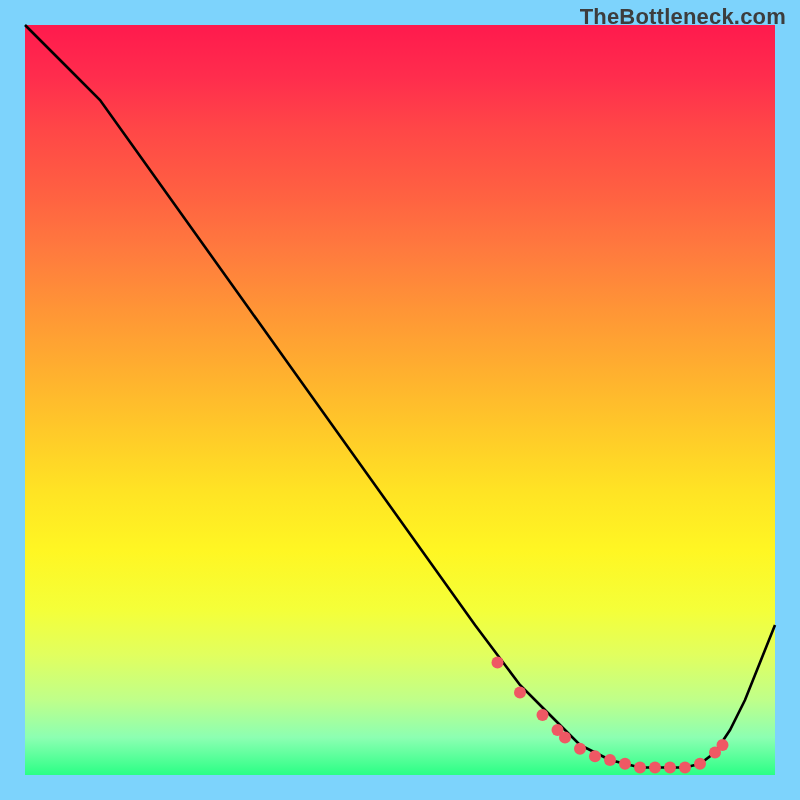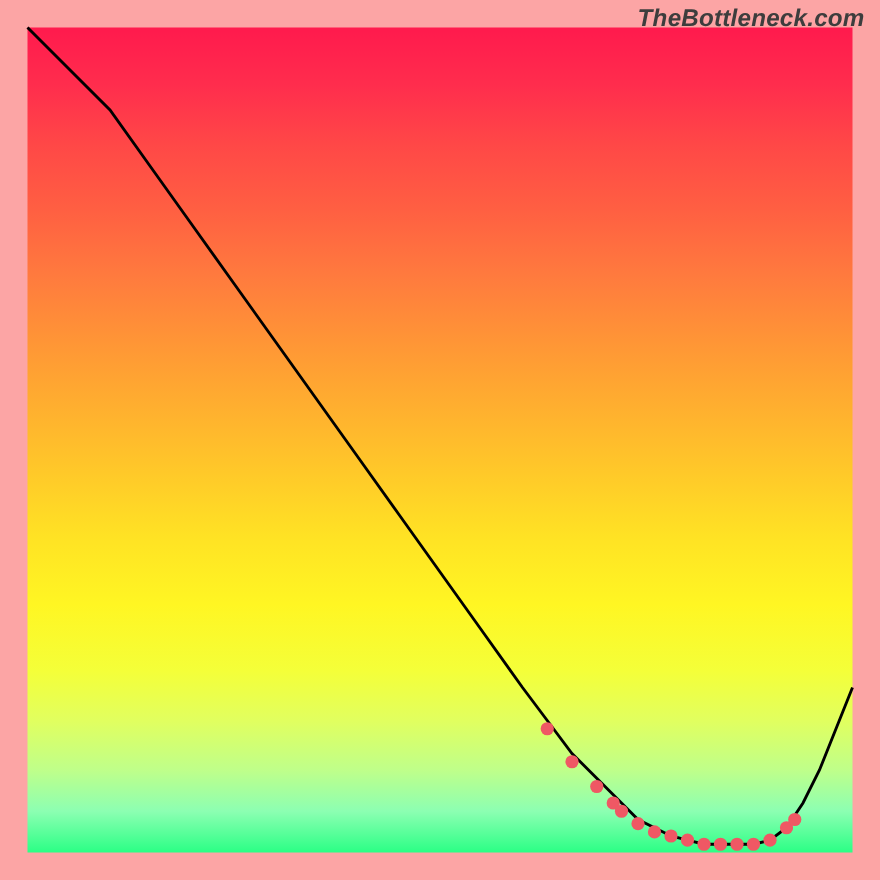--- a/index.html
+++ b/index.html
@@ -8,22 +8,21 @@
     width: 800px;
     height: 800px;
     background: #000;
     overflow: hidden;
     font-family: Arial, Helvetica, sans-serif;
   }
   .frame {
     position: relative;
     width: 800px;
     height: 800px;
-    background: #fca5a5;
-    font-style: italic;
+    background: #7dd3fc;
   }
   .plot {
     position: absolute;
     left: 25px;
     top: 25px;
     width: 750px;
     height: 750px;
     background: linear-gradient(
       to bottom,
       #ff1a4d 0%,

